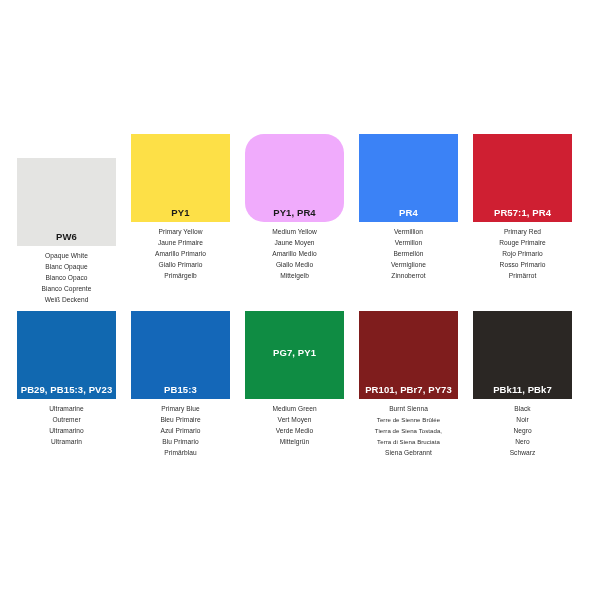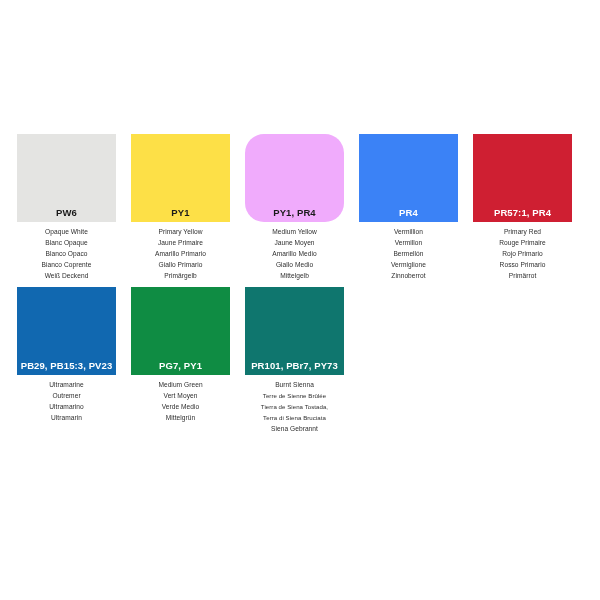--- a/index.html
+++ b/index.html
@@ -94,21 +94,21 @@
 </style>
 </head>
 <body style="background: rgb(255, 255, 255);">
 
 <div id="chart-root">
   <div class="swatch-grid">
 
     <div class="swatch-row">
 
       <div class="swatch-card">
-        <div class="swatch-chip" style="background: rgb(228, 228, 226);">
+        <div class="swatch-chip" style="background: rgb(228, 228, 226); margin-top: 24px;">
           <span class="chip-code dark-text">PW6</span>
         </div>
         <div class="name-list">
           <span class="name-line">Opaque White</span>
           <span class="name-line">Blanc Opaque</span>
           <span class="name-line">Blanco Opaco</span>
           <span class="name-line">Bianco Coprente</span>
           <span class="name-line">Weiß Deckend</span>
         </div>
       </div>
@@ -174,43 +174,67 @@
           <span class="chip-code light-text wide">PB29, PB15:3, PV23</span>
         </div>
         <div class="name-list">
           <span class="name-line">Ultramarine</span>
           <span class="name-line">Outremer</span>
           <span class="name-line">Ultramarino</span>
           <span class="name-line">Ultramarin</span>
         </div>
       </div>
 
-
-      <div class="swatch-card">
-        <div class="swatch-chip" style="background: rgb(15, 140, 67);">
+      <div class="swatch-card">
+        <div class="swatch-chip" style="background: rgb(20, 103, 184);">
+          <span class="chip-code light-text">PB15:3</span>
+        </div>
+        <div class="name-list">
+          <span class="name-line">Primary Blue</span>
+          <span class="name-line">Bleu Primaire</span>
+          <span class="name-line">Azul Primario</span>
+          <span class="name-line">Blu Primario</span>
+          <span class="name-line">Primärblau</span>
+        </div>
+      </div>
+
+      <div class="swatch-card">
+        <div class="swatch-chip" style="background: rgb(15, 140, 67); align-items: center;">
           <span class="chip-code light-text">PG7, PY1</span>
         </div>
         <div class="name-list">
           <span class="name-line">Medium Green</span>
           <span class="name-line">Vert Moyen</span>
           <span class="name-line">Verde Medio</span>
           <span class="name-line">Mittelgrün</span>
         </div>
       </div>
 
       <div class="swatch-card">
-        <div class="swatch-chip" style="background: #0f766e; justify-content: center;">
+        <div class="swatch-chip" style="background: #7f1d1d; justify-content: center;">
           <span class="chip-code light-text wide">PR101, PBr7, PY73</span>
         </div>
         <div class="name-list">
           <span class="name-line">Burnt Sienna</span>
           <span class="name-line wide">Terre de Sienne Brûlée</span>
           <span class="name-line wide">Tierra de Siena Tostada,</span>
           <span class="name-line wide">Terra di Siena Bruciata</span>
           <span class="name-line">Siena Gebrannt</span>
         </div>
       </div>
 
+      <div class="swatch-card">
+        <div class="swatch-chip" style="background: rgb(43, 39, 36);">
+          <span class="chip-code light-text">PBk11, PBk7</span>
+        </div>
+        <div class="name-list">
+          <span class="name-line">Black</span>
+          <span class="name-line">Noir</span>
+          <span class="name-line">Negro</span>
+          <span class="name-line">Nero</span>
+          <span class="name-line">Schwarz</span>
+        </div>
+      </div>
 
     </div>
 
   </div>
 </div>
 
 </body></html>

